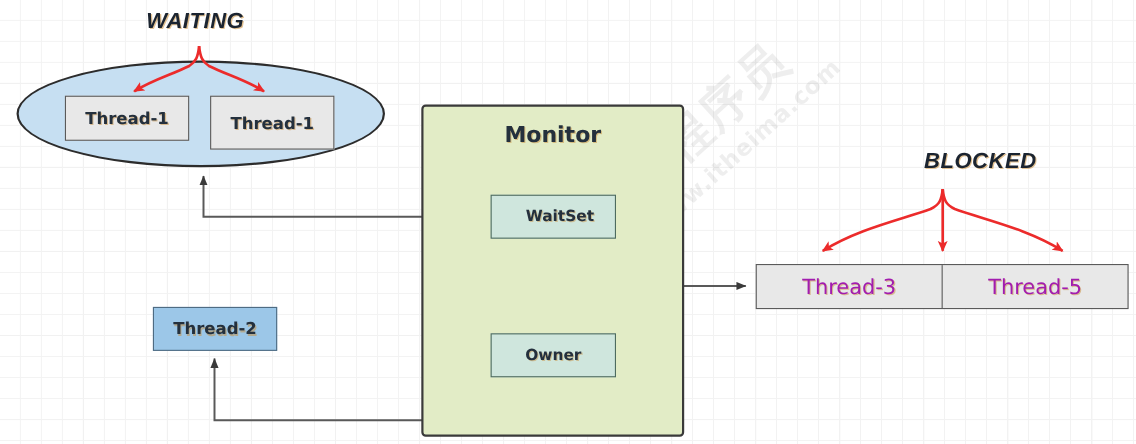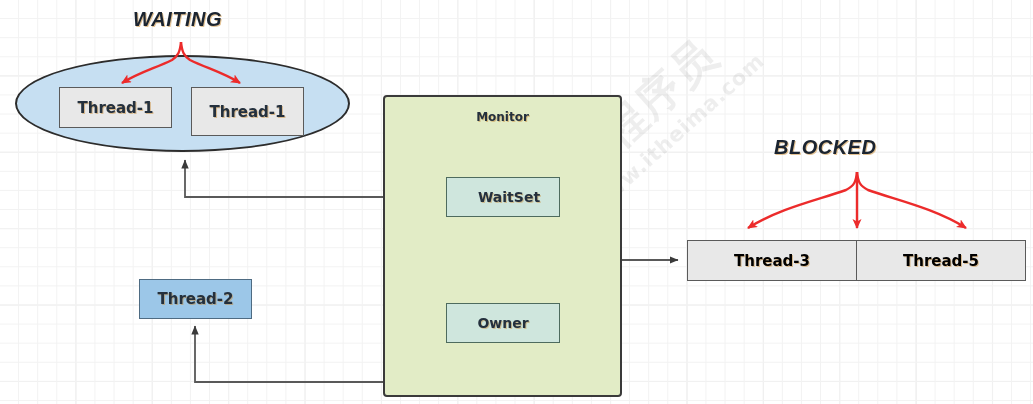--- a/index.html
+++ b/index.html
@@ -102,21 +102,21 @@
     border-radius: 4px;
   }
   .monitor-title {
     position: absolute;
     left: 383px;
     top: 110px;
     width: 239px;
     text-align: center;
     font-family: "DejaVu Sans", "Liberation Sans", sans-serif;
     font-weight: bold;
-    font-size: 12px;
+    font-size: 20px;
     color: #24303d;
     text-shadow: 1px 1px 0 rgba(200,140,55,0.5);
   }
   .inner-box {
     position: absolute;
     left: 446px;
     width: 114px;
     height: 40px;
     box-sizing: border-box;
     background: #cfe6dd;
@@ -140,23 +140,23 @@
     border: 1.6px solid #5a5a5a;
     background: #e8e8e8;
     display: flex;
   }
   .blocked-cell {
     flex: 1 1 0;
     display: flex;
     align-items: center;
     justify-content: center;
     font-family: "DejaVu Sans", "Liberation Sans", sans-serif;
-    font-weight: bold;
-    font-size: 15px;
-    color: #000000;
+    font-weight: normal;
+    font-size: 19px;
+    color: #a21caf;
     border-right: 1.4px solid #5a5a5a;
     text-shadow: 1px 1px 0 rgba(200,140,55,0.5);
   }
   .blocked-cell:last-child { border-right: none; }
 </style>
 </head>
 <body>
 
 <div id="canvas">
 
@@ -202,15 +202,15 @@
 
     <path d="M181,42 C180,52 178,56 172,60 C156,68 140,72 122,83" fill="none" stroke="#ec2b2b" stroke-width="2.4" marker-end="url(#redArrow)"></path>
     <path d="M181,42 C182,52 184,56 190,60 C206,68 222,72 240,83" fill="none" stroke="#ec2b2b" stroke-width="2.4" marker-end="url(#redArrow)"></path>
 
     <path d="M857,172 C856,182 854,186 846,190 C818,200 780,208 748,228" fill="none" stroke="#ec2b2b" stroke-width="2.4" marker-end="url(#redArrow)"></path>
     <path d="M857,172 L857,228" fill="none" stroke="#ec2b2b" stroke-width="2.4" marker-end="url(#redArrow)"></path>
     <path d="M857,172 C858,182 860,186 868,190 C896,200 934,208 966,228" fill="none" stroke="#ec2b2b" stroke-width="2.4" marker-end="url(#redArrow)"></path>
   </svg>
 
   <div class="state-label" style="left:133px; top:8px;">WAITING</div>
-  <div class="state-label" style="left:774px; top:136px;">BLOCKED</div>
+  <div class="state-label" style="left:840px; top:136px;">BLOCKED</div>
 
 </div>
 
 </body></html>

